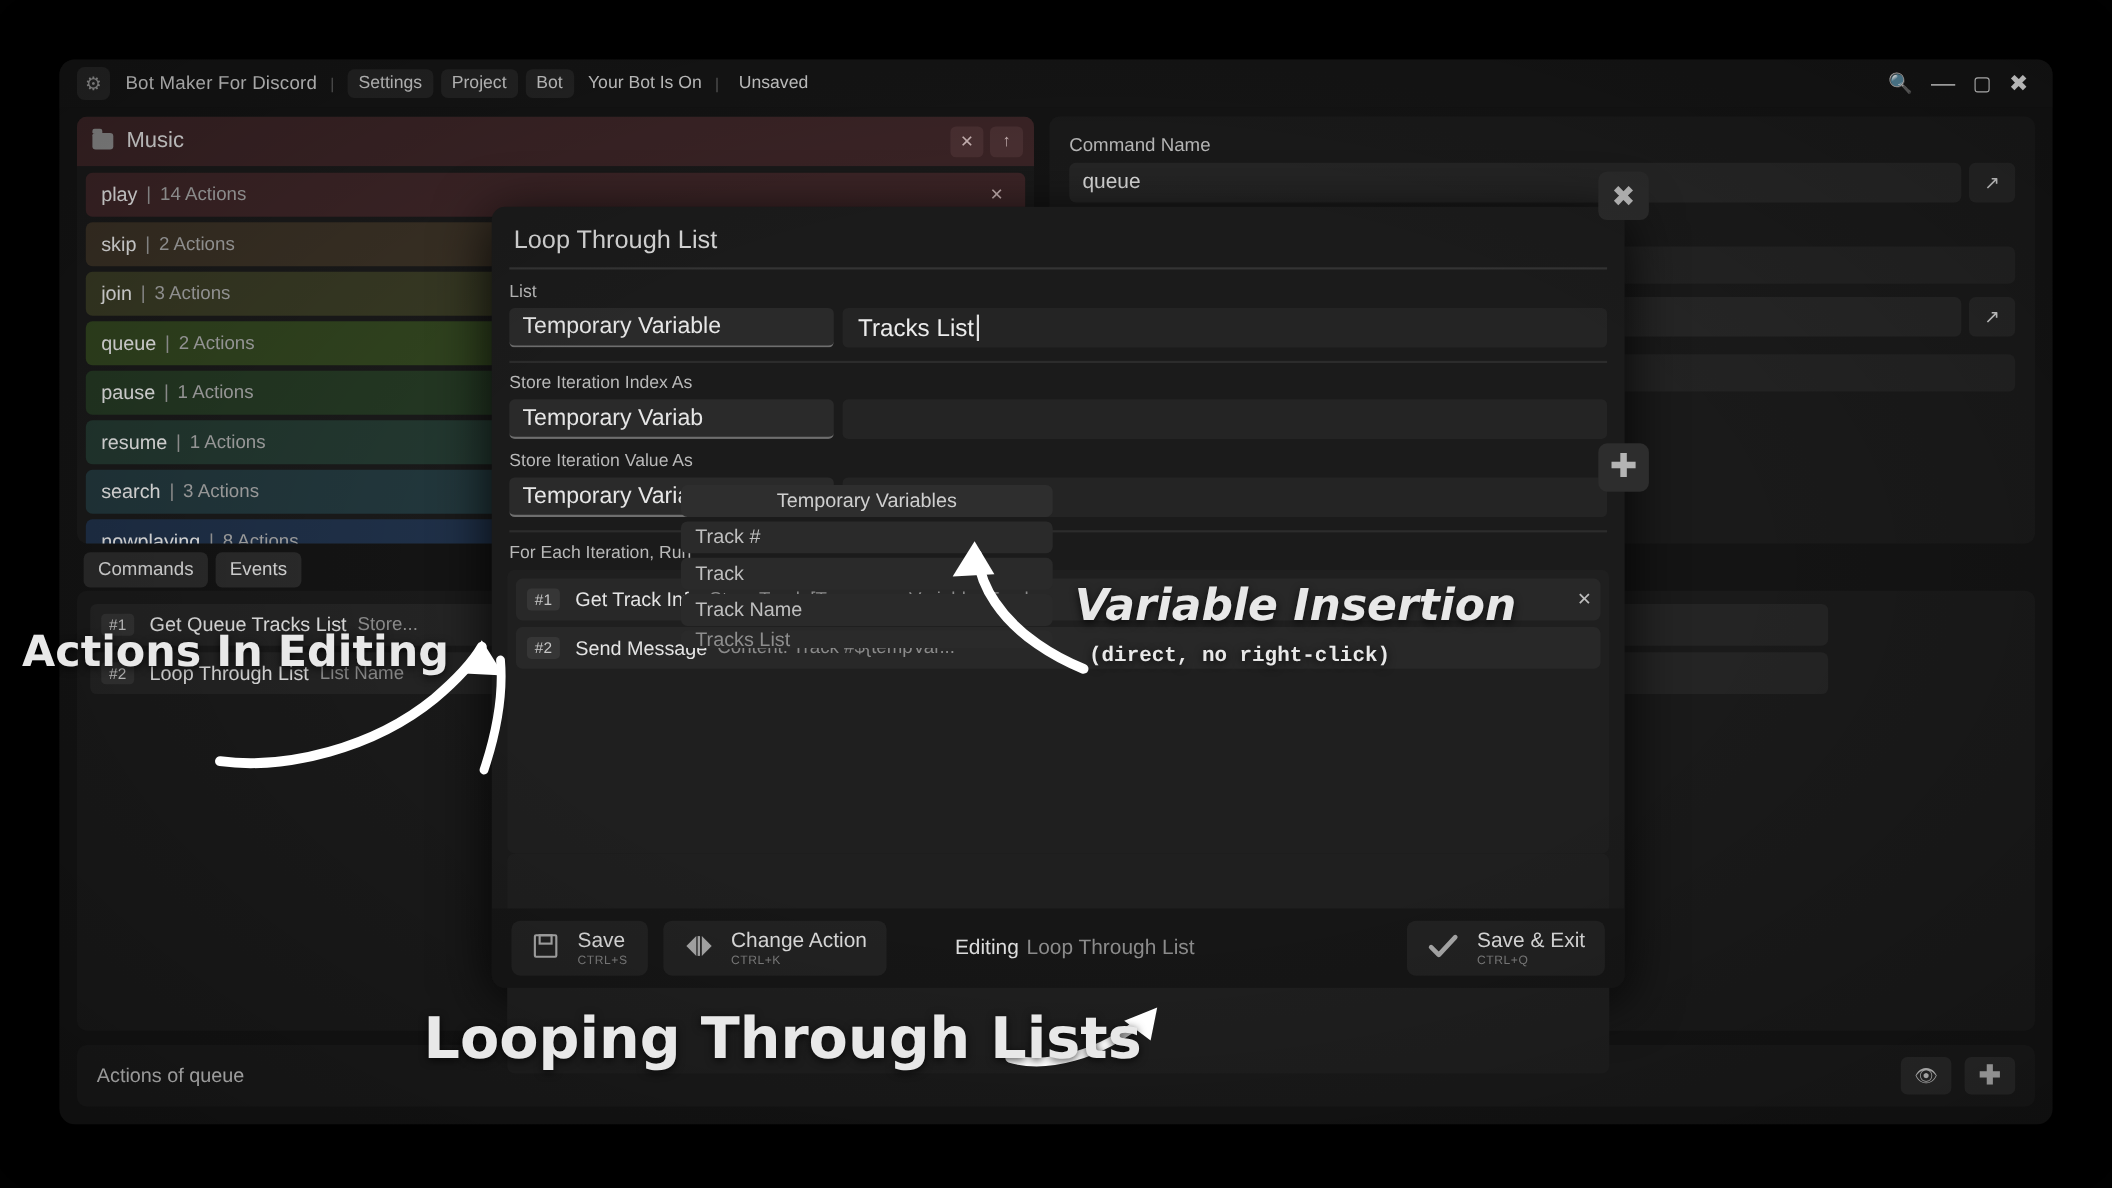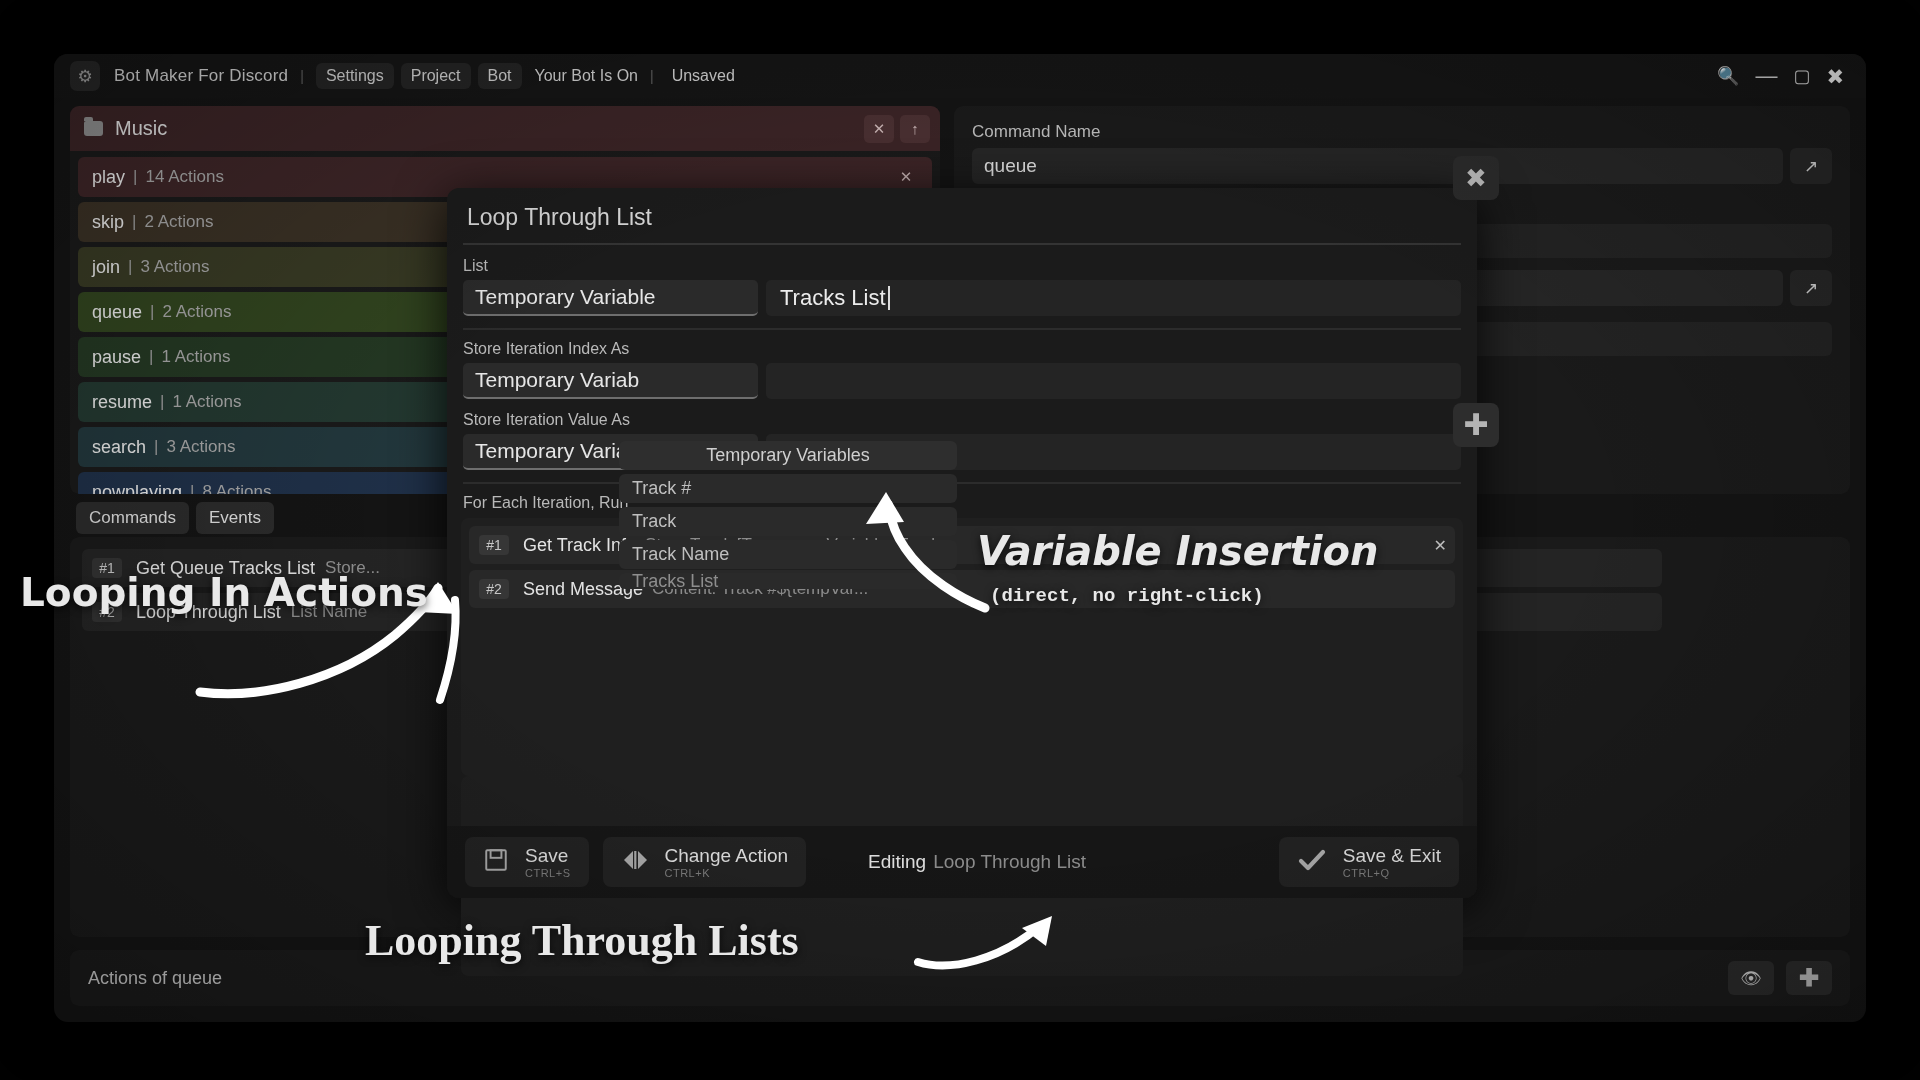--- a/index.html
+++ b/index.html
@@ -248,21 +248,21 @@
   
   .anno {
     position: absolute; z-index: 60;
     color: #e8e8e8; font-weight: bold;
     text-shadow: 0 2px 8px rgba(0,0,0,0.75);
     font-family: "DejaVu Sans", sans-serif;
   }
   .anno-a { left: 20px; top: 570px; font-size: 39px; }
   .anno-b { left: 977px; top: 528px; font-size: 40px; font-style: italic; }
   .anno-b-sub { left: 990px; top: 585px; font-size: 19px; font-family: Liberation Mono, monospace; }
-  .anno-c { left: 365px; top: 915px; font-size: 44px; font-family: Liberation Serif, serif; }
+  .anno-c { left: 385px; top: 915px; font-size: 52px; }
   .arrow-svg { position: absolute; z-index: 59; pointer-events: none; }
 
   .darken { position: absolute; inset: 0; pointer-events: none; z-index: 50;
     background: radial-gradient(ellipse at 52% 48%, rgba(0,0,0,0) 40%, rgba(0,0,0,0.30) 100%); }
 </style>
 </head>
 <body>
 
 <div id="root">
 
@@ -492,21 +492,21 @@
           </svg>
         </span>
         <span class="foot-txt">
           <span class="foot-lbl">Save &amp; Exit</span>
           <span class="foot-key">CTRL+Q</span>
         </span>
       </div>
     </div>
   </div>
 
-  <div class="anno anno-a">Looping In Actions</div>
+  <div class="anno anno-a">Actions In Editing</div>
   <div class="anno anno-b">Variable Insertion</div>
   <div class="anno anno-b-sub">(direct, no right-click)</div>
   <div class="anno anno-c">Looping Through Lists</div>
 
   <svg class="arrow-svg" style="left:190px; top:580px; width:360px; height:140px;" viewBox="0 0 360 140">
     <path d="M10,112 C70,120 150,100 205,55 C225,38 240,22 248,8" stroke="#ffffff" stroke-width="9" fill="none" stroke-linecap="round"></path>
     <polygon points="248,2 268,34 228,32" fill="#ffffff"></polygon>
     <path d="M265,20 C268,55 260,90 250,120" stroke="#ffffff" stroke-width="8" fill="none" stroke-linecap="round"></path>
   </svg>
 

